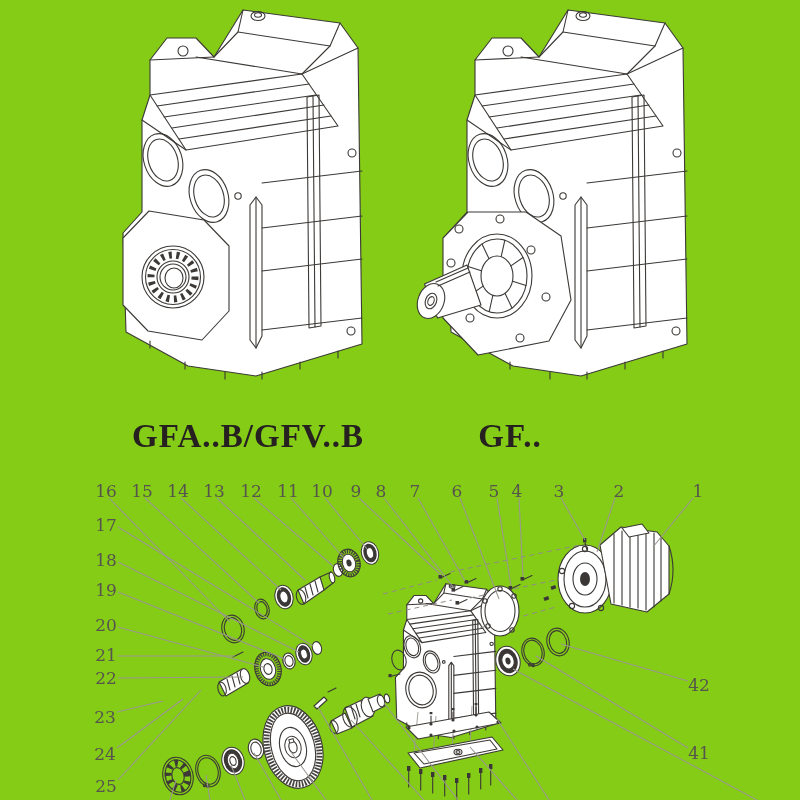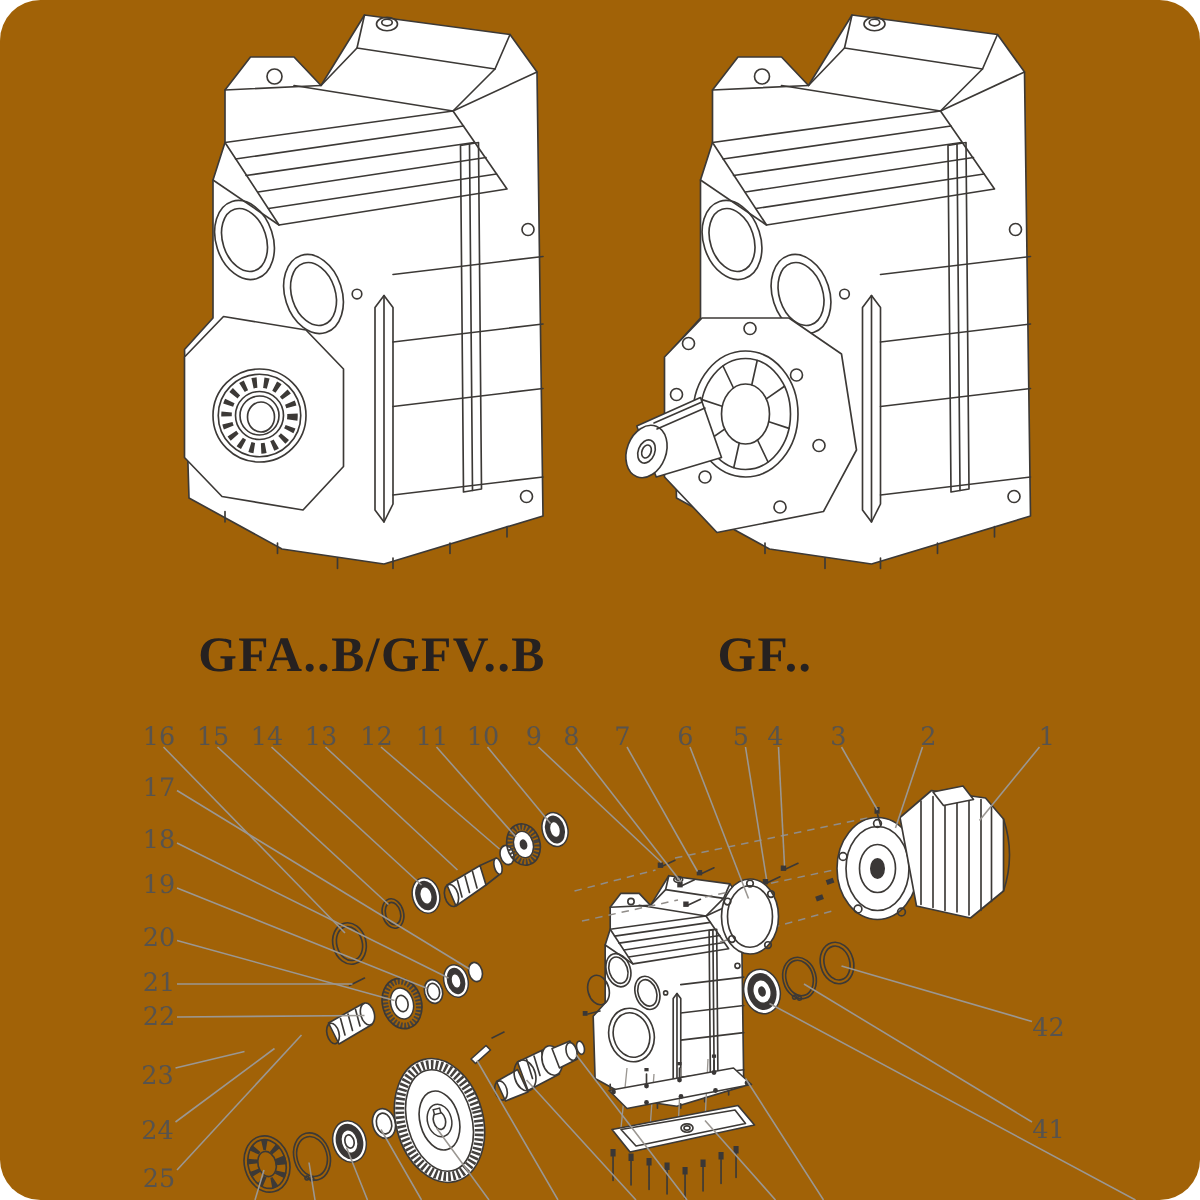--- a/index.html
+++ b/index.html
@@ -1,17 +1,17 @@
 <!DOCTYPE html>
 <html><head>
 <meta charset="utf-8">
 <style>
   html,body { margin:0; padding:0; background:#ffffff; }
-  #stage { position:relative; width:800px; height:800px; background:#a16207; overflow:hidden;
-           font-family:"Liberation Serif","DejaVu Serif",serif;border-radius:27px; }
+  #stage { position:relative; width:800px; height:800px; background:#84cc16; overflow:hidden;
+           font-family:"Liberation Serif","DejaVu Serif",serif; }
   svg { display:block; }
   .ln  { fill:none; stroke:#3c3936; stroke-width:1.1; stroke-linejoin:round; stroke-linecap:round; vector-effect:non-scaling-stroke; }
   .lnw { fill:#ffffff; stroke:#3c3936; stroke-width:1.1; stroke-linejoin:round; vector-effect:non-scaling-stroke; }
   .dk  { fill:#3a3736; stroke:none; }
   .wt  { fill:#ffffff; stroke:#3c3936; stroke-width:1; }
   .balls { fill:none; stroke:#3c3936; stroke-width:7; stroke-dasharray:3 4.6; }
   .teeth { fill:none; stroke:#45423f; stroke-width:6; stroke-dasharray:1.7 1.4; }
   .teeth-sm { fill:none; stroke:#45423f; stroke-width:4; stroke-dasharray:1.3 1.1; }
   .dash { fill:none; stroke:#908c88; stroke-width:1; stroke-dasharray:5 4; }
   .leader { stroke:#9b9792; stroke-width:1.05; fill:none; }

